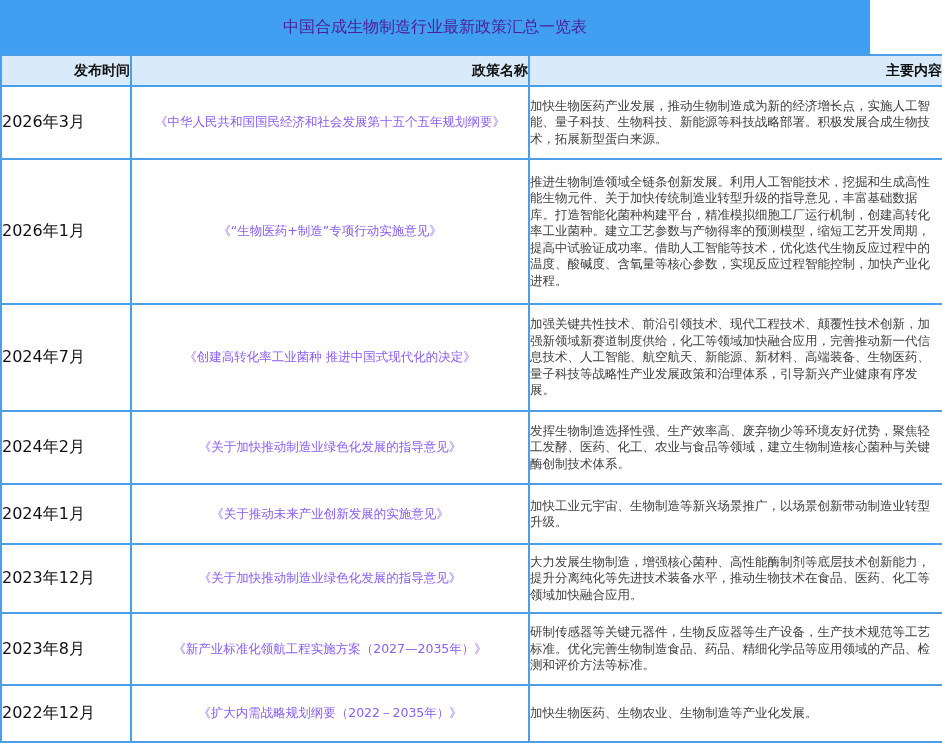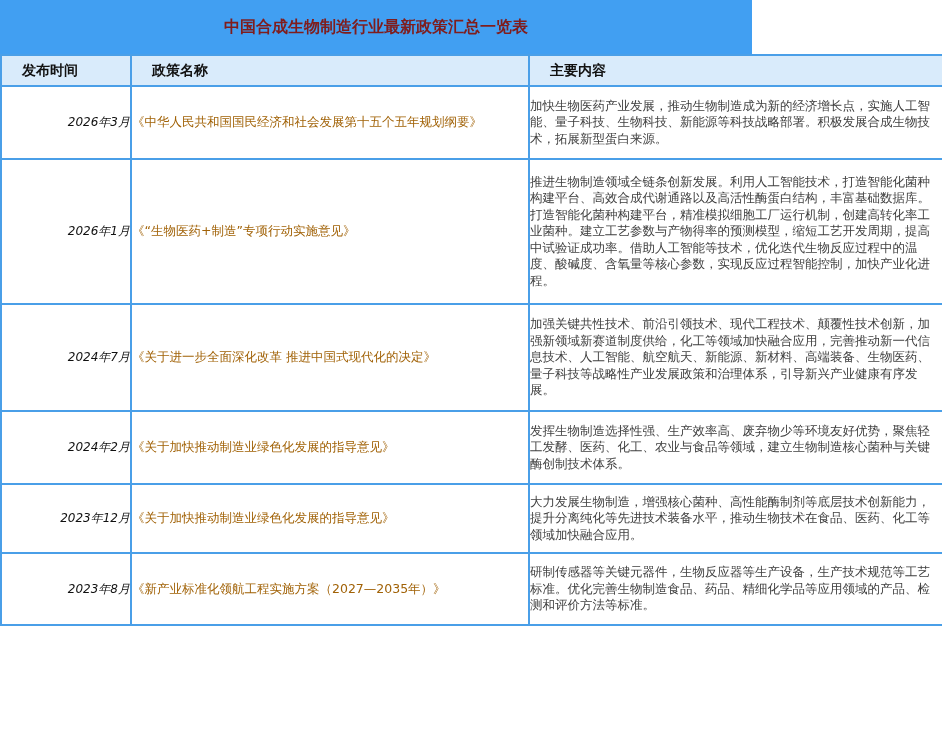--- a/index.html
+++ b/index.html
@@ -1,33 +1,33 @@
 <!DOCTYPE html>
 <html><head>
   <meta charset="utf-8">
   <style>
     html, body { margin: 0; padding: 0; background: #ffffff; }
     body { width: 942px; height: 745px; overflow: hidden; font-family: "DejaVu Sans", "Liberation Sans", sans-serif; }
     .title-bar {
-      position: absolute; left: 0; top: 0; width: 752px; height: 54px;
-      background: #419ff2; color: #7f1d1d; font-size: 16px; font-weight: bold;
+      position: absolute; left: 0; top: 0; width: 870px; height: 54px;
+      background: #419ff2; color: #4c1d95; font-size: 16px; font-weight: normal;
       display: flex; align-items: center; justify-content: center;
     }
     table.policy {
       position: absolute; left: 0; top: 54px; width: 942px;
       border-collapse: collapse; table-layout: fixed;
     }
     table.policy th, table.policy td {
       border: 2px solid #4a9fe8; padding: 0;
     }
     table.policy th {
-      background: #d9ebfb; height: 29px; font-size: 14px; font-weight: bold; color: #111111; text-align: left; padding-left: 20px;
+      background: #d9ebfb; height: 29px; font-size: 14px; font-weight: bold; color: #111111; text-align: right;
     }
-    td.date { text-align: right; font-size: 12px; color: #111111; font-style: italic; }
-    td.name { font-size: 12.5px; color: #a16207; white-space: nowrap; }
+    td.date { text-align: left; font-size: 16px; color: #111111; }
+    td.name { text-align: center; font-size: 12.5px; color: #8b5cf6; white-space: nowrap; }
     td.content { font-size: 12.5px; line-height: 16.5px; color: #404040; padding: 2px 2px 2px 3px; vertical-align: middle; }
     col.c1 { width: 130px; }
     col.c2 { width: 398px; }
     col.c3 { width: 414px; }
   </style>
 </head>
 <body>
 
 <div class="title-bar">中国合成生物制造行业最新政策汇总一览表</div>
 
@@ -46,36 +46,46 @@
   </thead>
   <tbody>
     <tr style="height:73px">
       <td class="date">2026年3月</td>
       <td class="name">《中华人民共和国国民经济和社会发展第十五个五年规划纲要》</td>
       <td class="content">加快生物医药产业发展，推动生物制造成为新的经济增长点，实施人工智能、量子科技、生物科技、新能源等科技战略部署。积极发展合成生物技术，拓展新型蛋白来源。</td>
     </tr>
     <tr style="height:145px">
       <td class="date">2026年1月</td>
       <td class="name">《“生物医药+制造”专项行动实施意见》</td>
-      <td class="content">推进生物制造领域全链条创新发展。利用人工智能技术，打造智能化菌种构建平台、高效合成代谢通路以及高活性酶蛋白结构，丰富基础数据库。打造智能化菌种构建平台，精准模拟细胞工厂运行机制，创建高转化率工业菌种。建立工艺参数与产物得率的预测模型，缩短工艺开发周期，提高中试验证成功率。借助人工智能等技术，优化迭代生物反应过程中的温度、酸碱度、含氧量等核心参数，实现反应过程智能控制，加快产业化进程。</td>
+      <td class="content">推进生物制造领域全链条创新发展。利用人工智能技术，挖掘和生成高性能生物元件、关于加快传统制造业转型升级的指导意见，丰富基础数据库。打造智能化菌种构建平台，精准模拟细胞工厂运行机制，创建高转化率工业菌种。建立工艺参数与产物得率的预测模型，缩短工艺开发周期，提高中试验证成功率。借助人工智能等技术，优化迭代生物反应过程中的温度、酸碱度、含氧量等核心参数，实现反应过程智能控制，加快产业化进程。</td>
     </tr>
     <tr style="height:107px">
       <td class="date">2024年7月</td>
-      <td class="name">《关于进一步全面深化改革 推进中国式现代化的决定》</td>
+      <td class="name">《创建高转化率工业菌种 推进中国式现代化的决定》</td>
       <td class="content">加强关键共性技术、前沿引领技术、现代工程技术、颠覆性技术创新，加强新领域新赛道制度供给，化工等领域加快融合应用，完善推动新一代信息技术、人工智能、航空航天、新能源、新材料、高端装备、生物医药、量子科技等战略性产业发展政策和治理体系，引导新兴产业健康有序发展。</td>
     </tr>
     <tr style="height:73px">
       <td class="date">2024年2月</td>
       <td class="name">《关于加快推动制造业绿色化发展的指导意见》</td>
       <td class="content">发挥生物制造选择性强、生产效率高、废弃物少等环境友好优势，聚焦轻工发酵、医药、化工、农业与食品等领域，建立生物制造核心菌种与关键酶创制技术体系。</td>
+    </tr>
+    <tr style="height:60px">
+      <td class="date">2024年1月</td>
+      <td class="name">《关于推动未来产业创新发展的实施意见》</td>
+      <td class="content">加快工业元宇宙、生物制造等新兴场景推广，以场景创新带动制造业转型升级。</td>
     </tr>
     <tr style="height:69px">
       <td class="date">2023年12月</td>
       <td class="name">《关于加快推动制造业绿色化发展的指导意见》</td>
       <td class="content">大力发展生物制造，增强核心菌种、高性能酶制剂等底层技术创新能力，提升分离纯化等先进技术装备水平，推动生物技术在食品、医药、化工等领域加快融合应用。</td>
     </tr>
     <tr style="height:72px">
       <td class="date">2023年8月</td>
       <td class="name">《新产业标准化领航工程实施方案（2027—2035年）》</td>
       <td class="content">研制传感器等关键元器件，生物反应器等生产设备，生产技术规范等工艺标准。优化完善生物制造食品、药品、精细化学品等应用领域的产品、检测和评价方法等标准。</td>
     </tr>
+    <tr style="height:57px">
+      <td class="date">2022年12月</td>
+      <td class="name">《扩大内需战略规划纲要（2022－2035年）》</td>
+      <td class="content">加快生物医药、生物农业、生物制造等产业化发展。</td>
+    </tr>
   </tbody>
 </table>
 
 </body></html>

